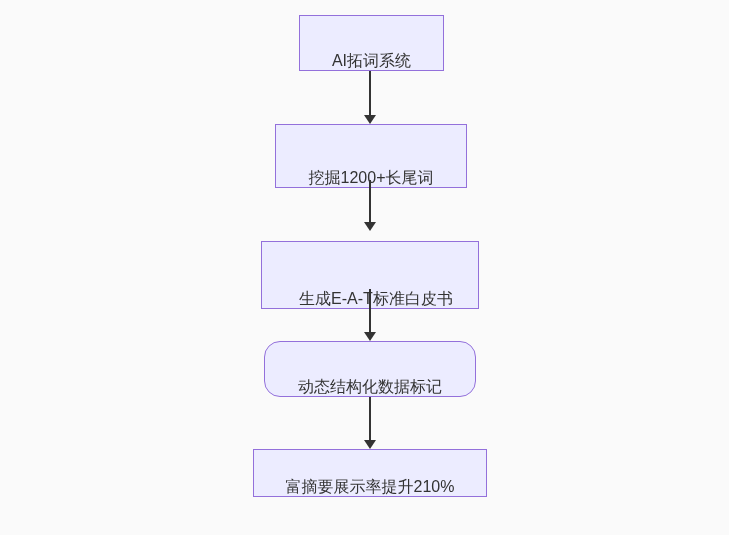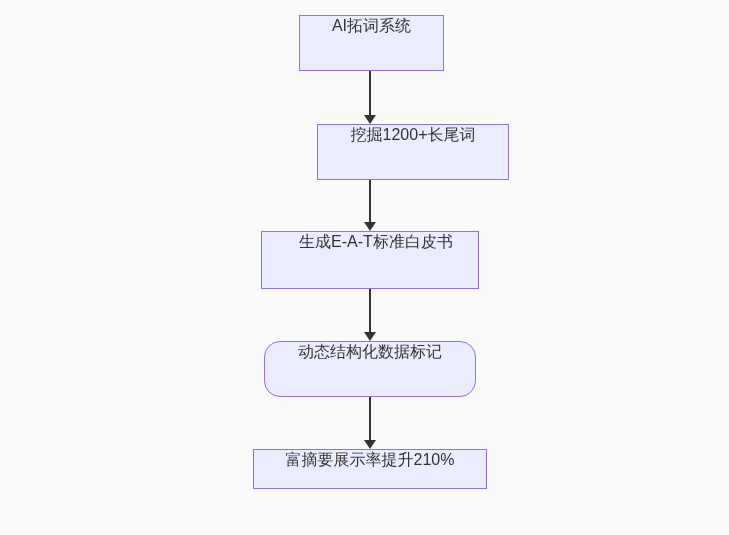--- a/index.html
+++ b/index.html
@@ -15,30 +15,30 @@
     overflow: hidden;
   }
   .node {
     position: absolute;
     box-sizing: border-box;
     background: #ECECFF;
     border: 1px solid #9370DB;
     color: #333333;
     font-size: 16px;
     display: flex;
-    align-items: flex-start;
+    align-items: flex-end;
     justify-content: center;
     text-align: center;
     line-height: 1.2;
   }
   .n1 { left: 299px; top: 15px;  width: 145px; height: 56px; }
-  .n2 { left: 275px; top: 124px; width: 192px; height: 56px; margin-left: 42px; }
-  .n3 { left: 261px; top: 231px; width: 218px; height: 58px; padding-left: 12px; }
+  .n2 { left: 275px; top: 124px; width: 192px; height: 64px; }
+  .n3 { left: 261px; top: 241px; width: 218px; height: 68px; padding-left: 12px; }
   .n4 { left: 264px; top: 341px; width: 212px; height: 56px; border-radius: 16px; }
-  .n5 { left: 253px; top: 449px; width: 234px; height: 40px; }
+  .n5 { left: 253px; top: 449px; width: 234px; height: 48px; }
 
   .arrow {
     position: absolute;
     width: 12px;
     display: flex;
     flex-direction: column;
     align-items: center;
   }
   .arrow .line {
     width: 2px;

